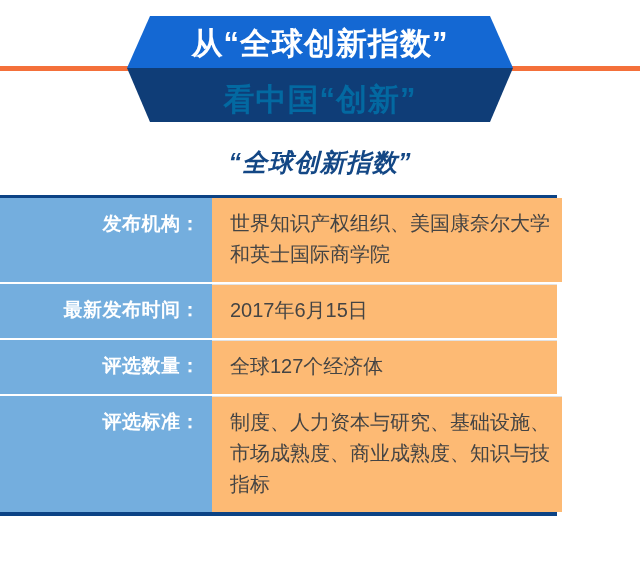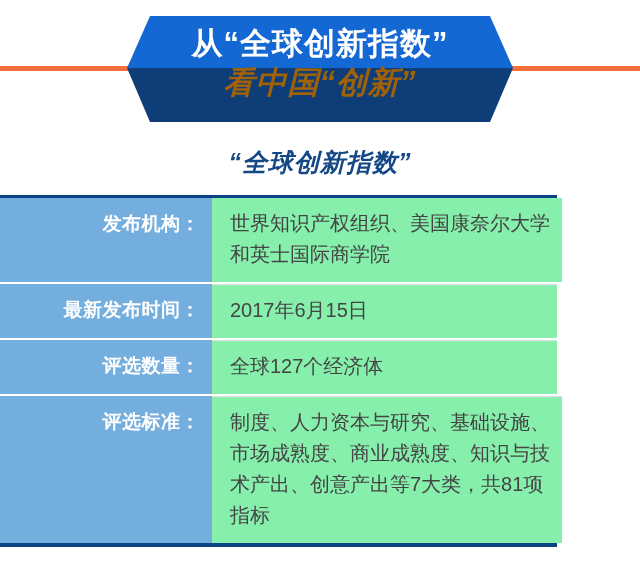--- a/index.html
+++ b/index.html
@@ -51,23 +51,22 @@
     font-weight: bold;
     font-size: 31px;
     letter-spacing: 1px;
     white-space: nowrap;
   }
   .banner-line1 {
     top: 23px;
     color: #ffffff;
   }
   .banner-line2 {
-    top: 62px;
-    color: #a16207;
-    font-style: italic;
+    top: 79px;
+    color: #0369a1;
   }
 
   
   .subtitle {
     margin: 0;
     padding: 0;
     position: absolute;
     top: 146px;
     left: 0;
     width: 640px;
@@ -108,21 +107,21 @@
     box-sizing: border-box;
     letter-spacing: 0.5px;
   }
   .value-cell {
     flex: 1 1 auto;
     color: #444444;
     font-size: 20px;
     line-height: 31px;
     padding: 10px 12px 12px 18px;
     box-sizing: border-box;
-    background: #86efac;
+    background: #fdba74;
     border-top: 1px solid #e2e2e2;
   }
   .row:first-child .value-cell { border-top: none; }
   .value-cell .vline { display: block; white-space: nowrap; }
 </style>
 </head>
 <body>
 
 <div class="banner-wrap">
   <div class="banner-rule"></div>
@@ -160,18 +159,17 @@
     <div class="value-cell">
       <span class="vline">全球127个经济体</span>
     </div>
   </div>
 
   <div class="row">
     <div class="label-cell">评选标准：</div>
     <div class="value-cell">
       <span class="vline">制度、人力资本与研究、基础设施、</span>
       <span class="vline">市场成熟度、商业成熟度、知识与技</span>
-      <span class="vline">术产出、创意产出等7大类，共81项</span>
       <span class="vline">指标</span>
     </div>
   </div>
 
 </div>
 
 </body></html>

